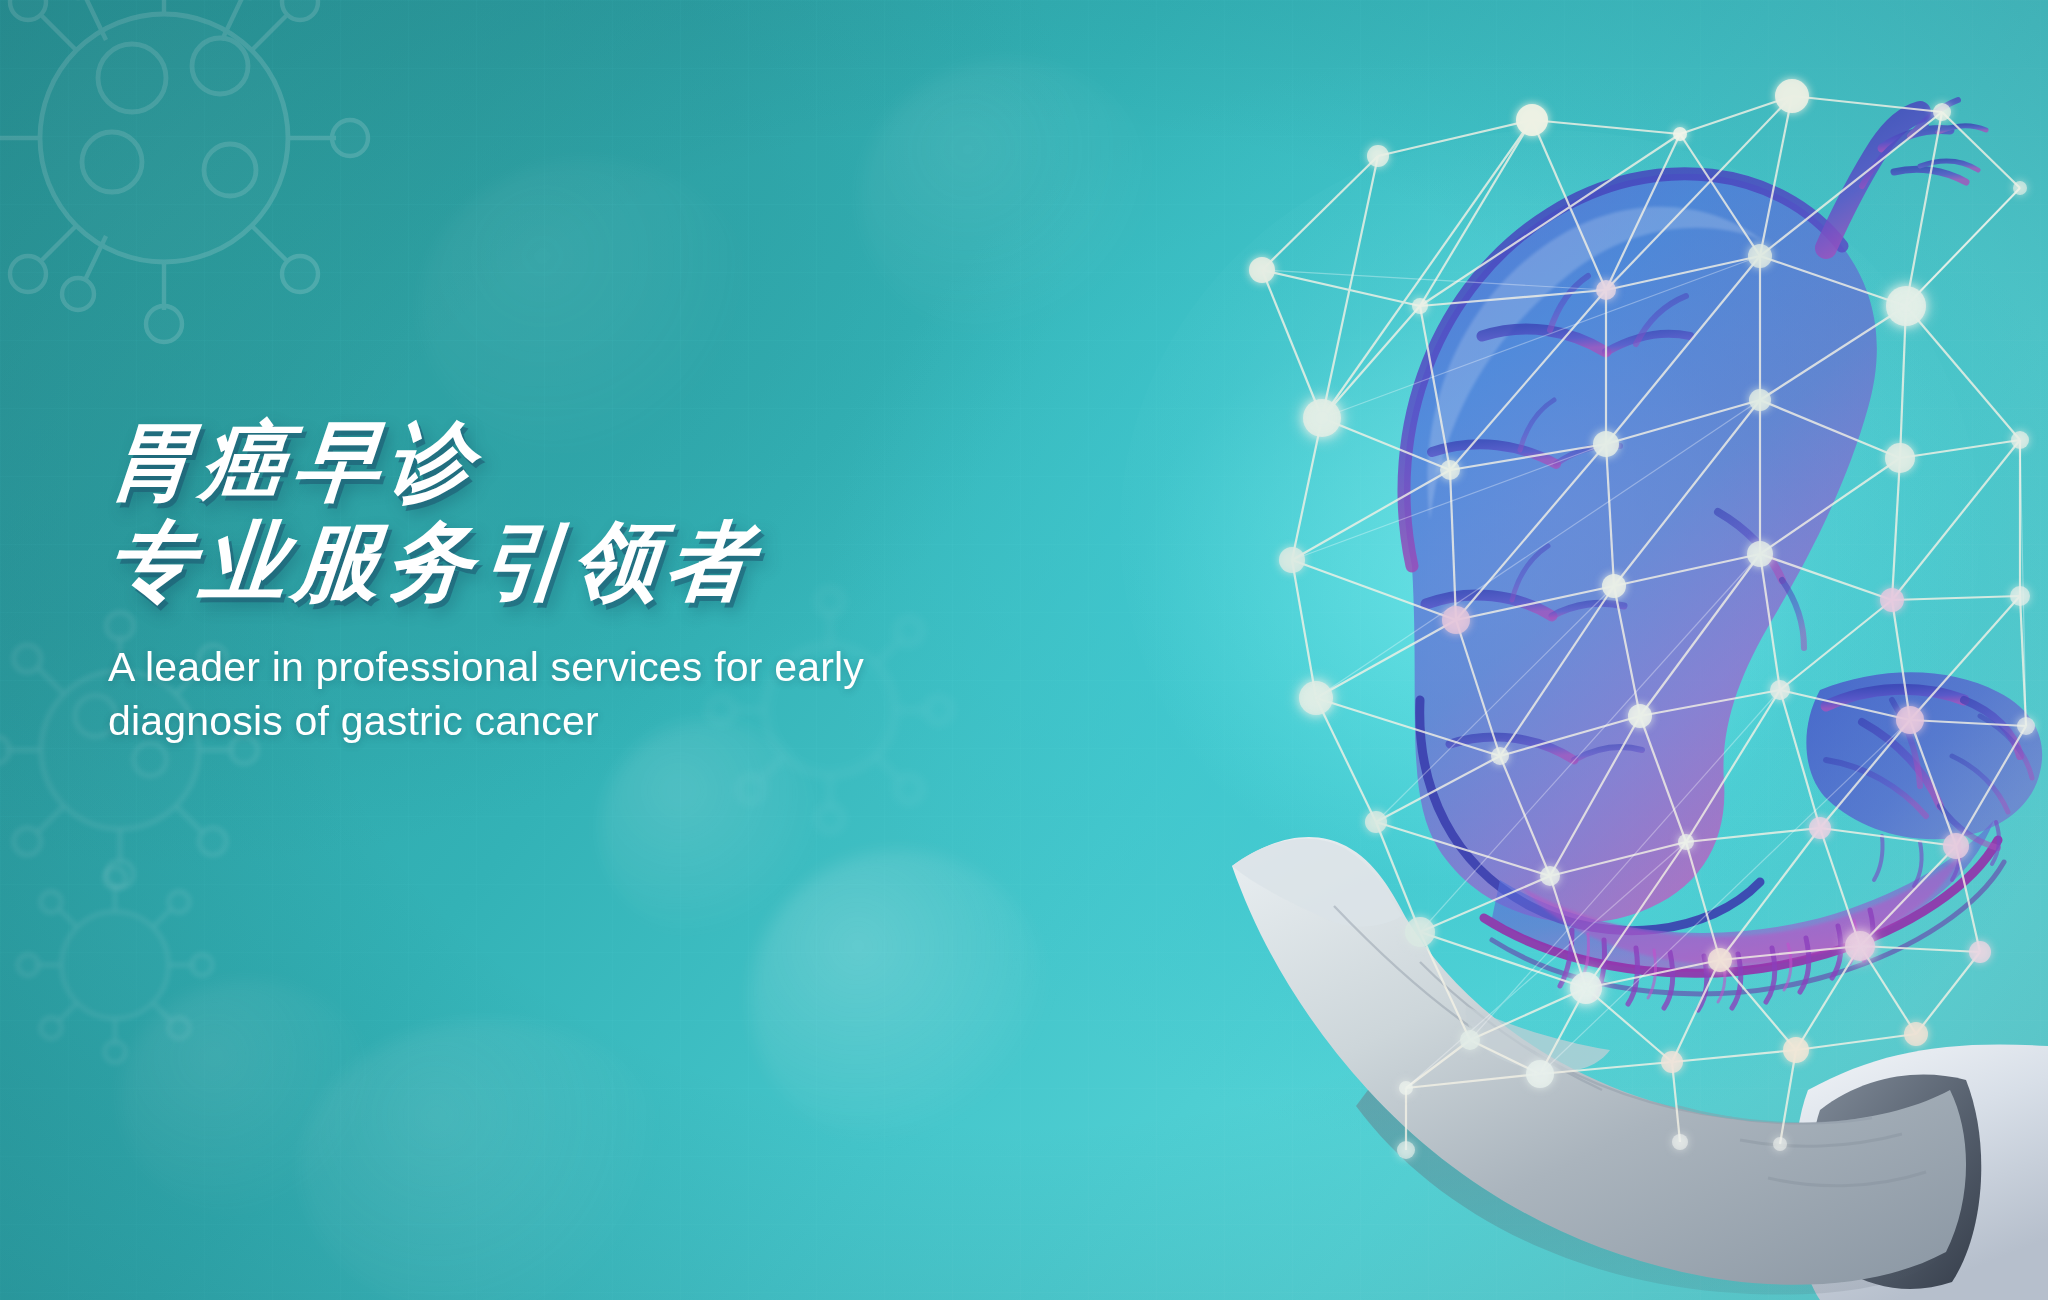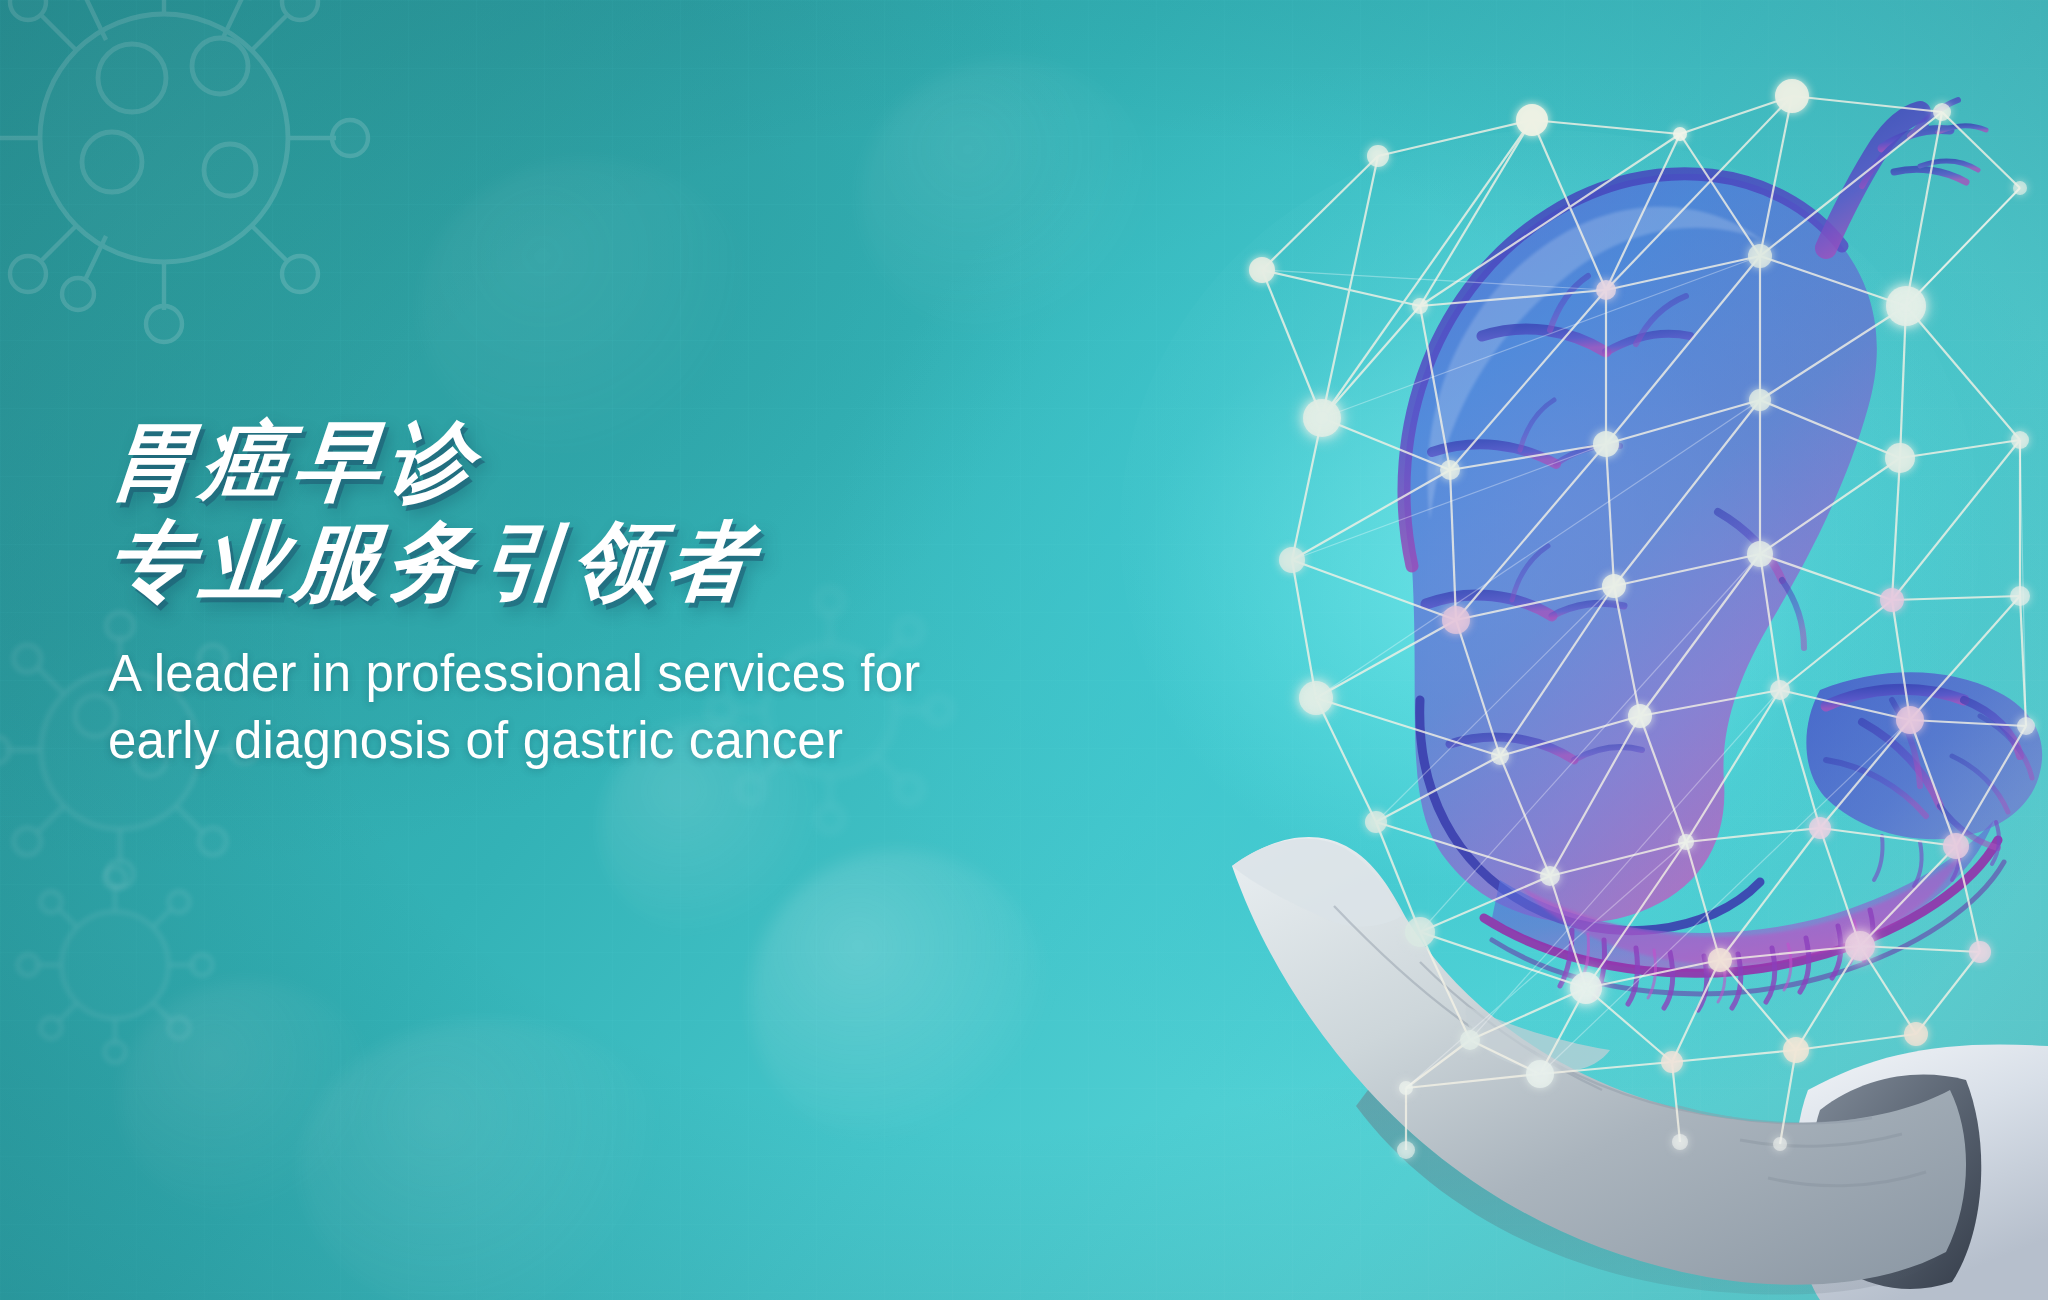--- a/index.html
+++ b/index.html
@@ -95,21 +95,21 @@
     text-shadow:
       4px 5px 0 rgba(29, 86, 112, 0.55),
       7px 9px 16px rgba(12, 60, 80, 0.35);
     transform: skewX(-5deg);
     transform-origin: left center;
   }
   .headline-line + .headline-line { margin-top: 12px; }
 
   .subtitle {
     margin-top: 36px;
-    font-size: 51px;
+    font-size: 41px;
     line-height: 1.30;
     font-weight: 400;
     color: #ffffff;
     letter-spacing: 0.2px;
     text-shadow: 0 2px 7px rgba(15, 70, 86, 0.30);
     max-width: 830px;
   }
 
   
   .artwork {

